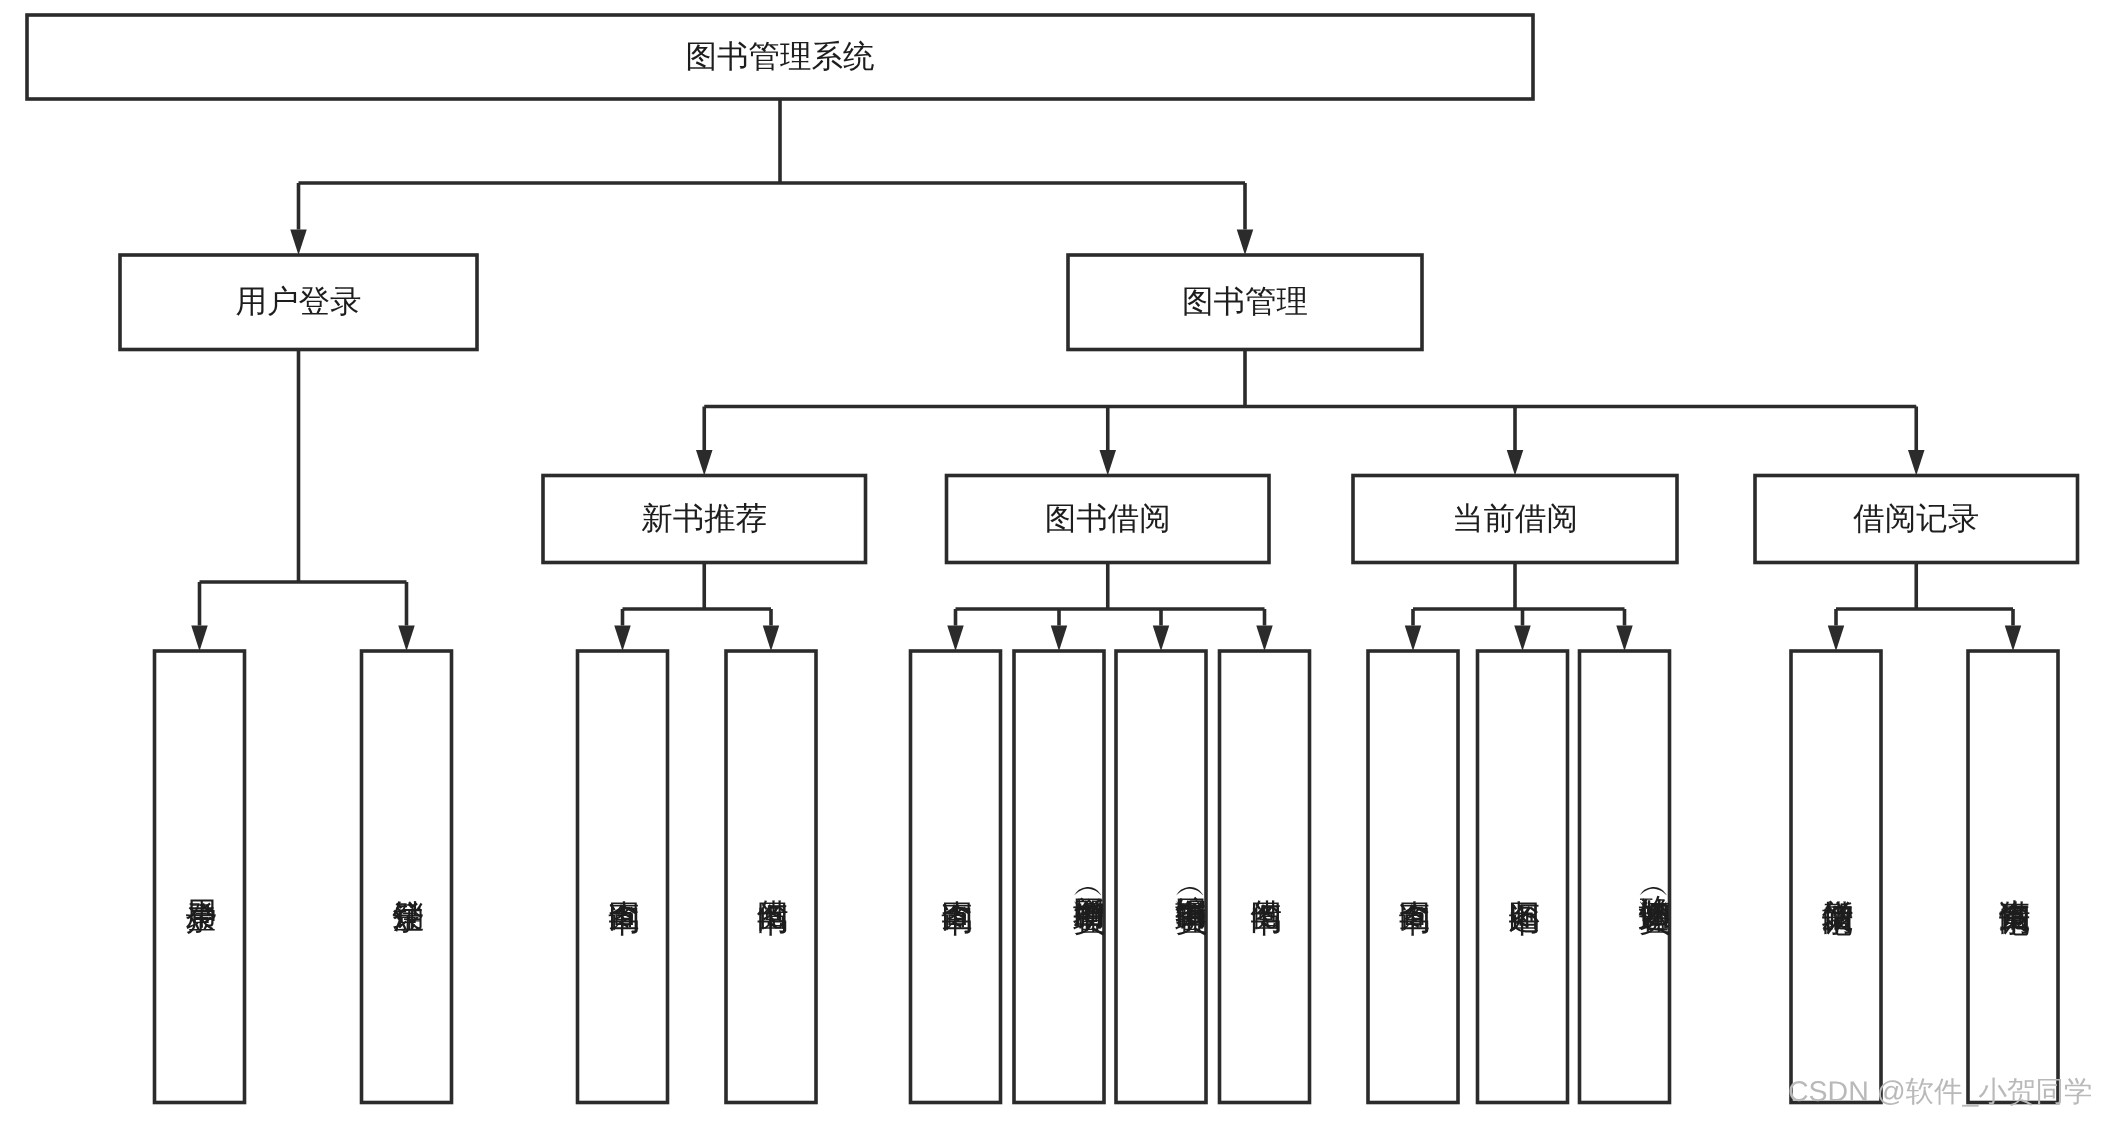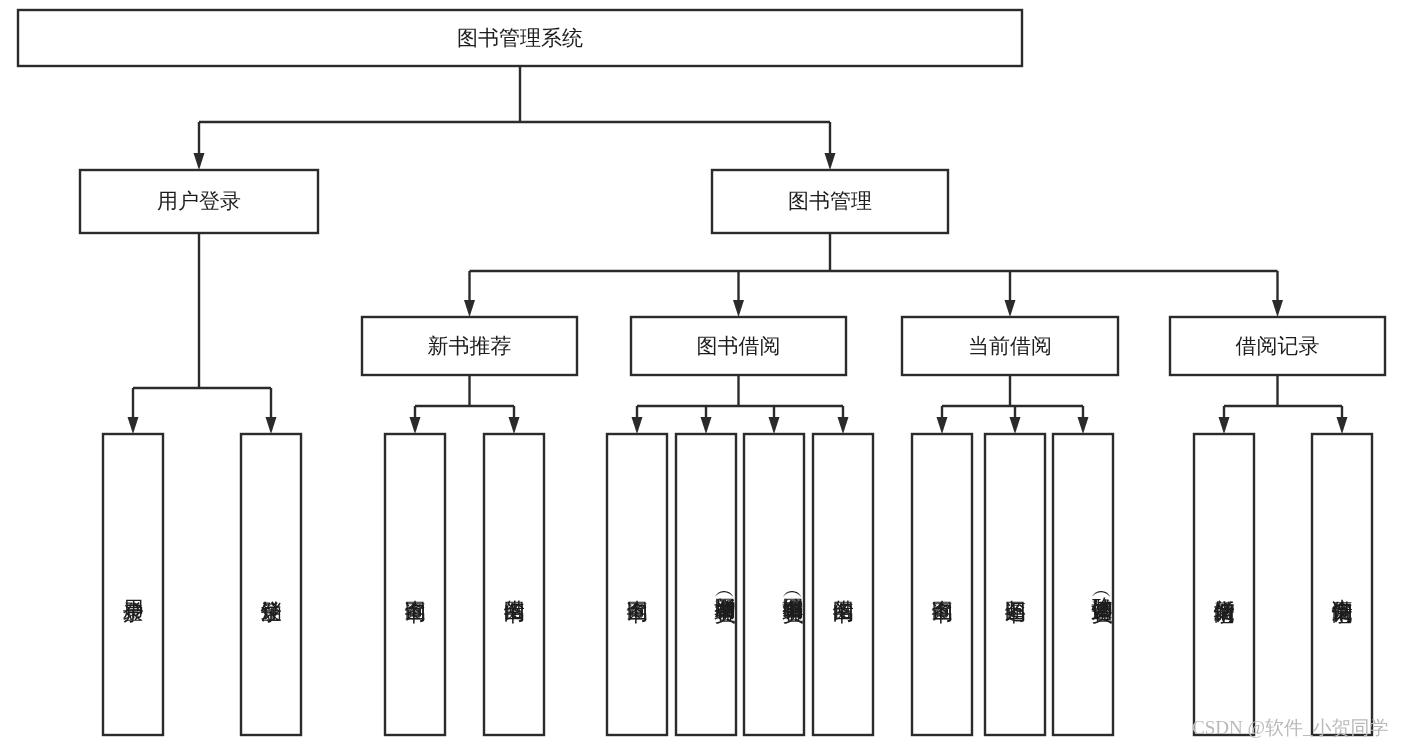--- a/index.html
+++ b/index.html
@@ -59,21 +59,21 @@
     letter-spacing: 1px;
     white-space: nowrap;
     display: flex;
     align-items: flex-start;
     justify-content: center;
     pointer-events: none;
     user-select: none;
   }
   .watermark {
     position: absolute;
-    font-family: Liberation Serif, serif;
+    font-family: Liberation Sans, sans-serif;
     font-size: 19px;
     color: #b9b9b9;
     white-space: nowrap;
     user-select: none;
   }
 </style>
 </head>
 <body>
 
 <div id="chart-root">

